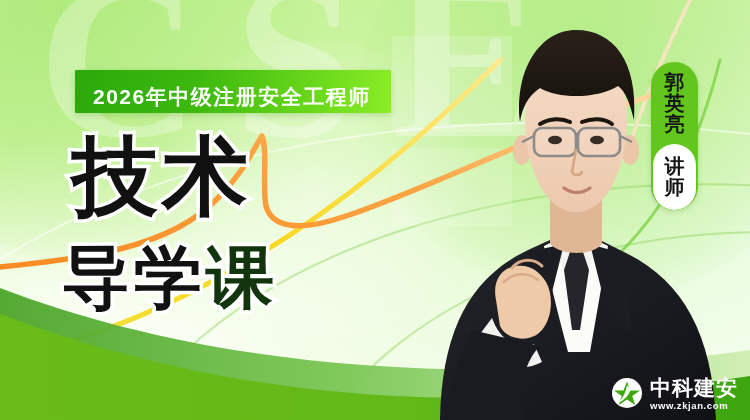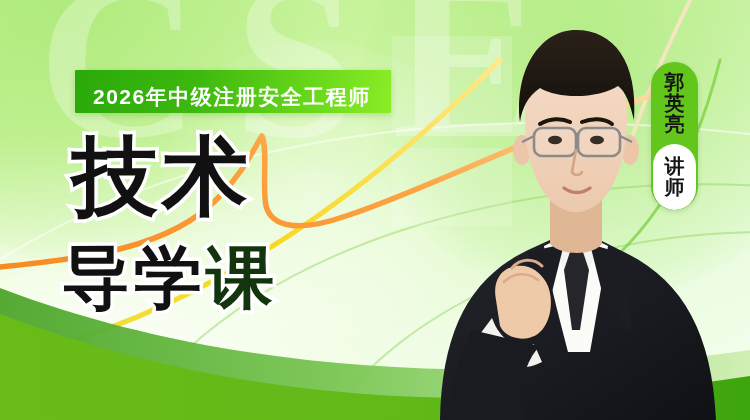--- a/index.html
+++ b/index.html
@@ -371,14 +371,25 @@
       <span>郭</span>
       <span>英</span>
       <span>亮</span>
     </div>
     <div class="teacher-role-pill">
       <span>讲</span>
       <span>师</span>
     </div>
   </div>
 
+  <div class="brand">
+    <svg class="brand-mark" viewBox="0 0 64 64">
+      <circle cx="32" cy="32" r="30" fill="#ffffff"></circle>
+      <path d="M32 9 L39 27 L58 27 L42.5 38 L48.5 56 L32 45 L15.5 56 L21.5 38 L6 27 L25 27 Z" fill="#3aa80c"></path>
+      <path d="M32 16 C 30 30 24 42 14 52 C 28 46 36 36 40 24 Z" fill="#ffffff" opacity="0.92"></path>
+    </svg>
+    <div class="brand-text">
+      <span class="brand-name">中科建安</span>
+      <span class="brand-url">www.zkjan.com</span>
+    </div>
+  </div>
 
 </div>
 
 </body></html>

